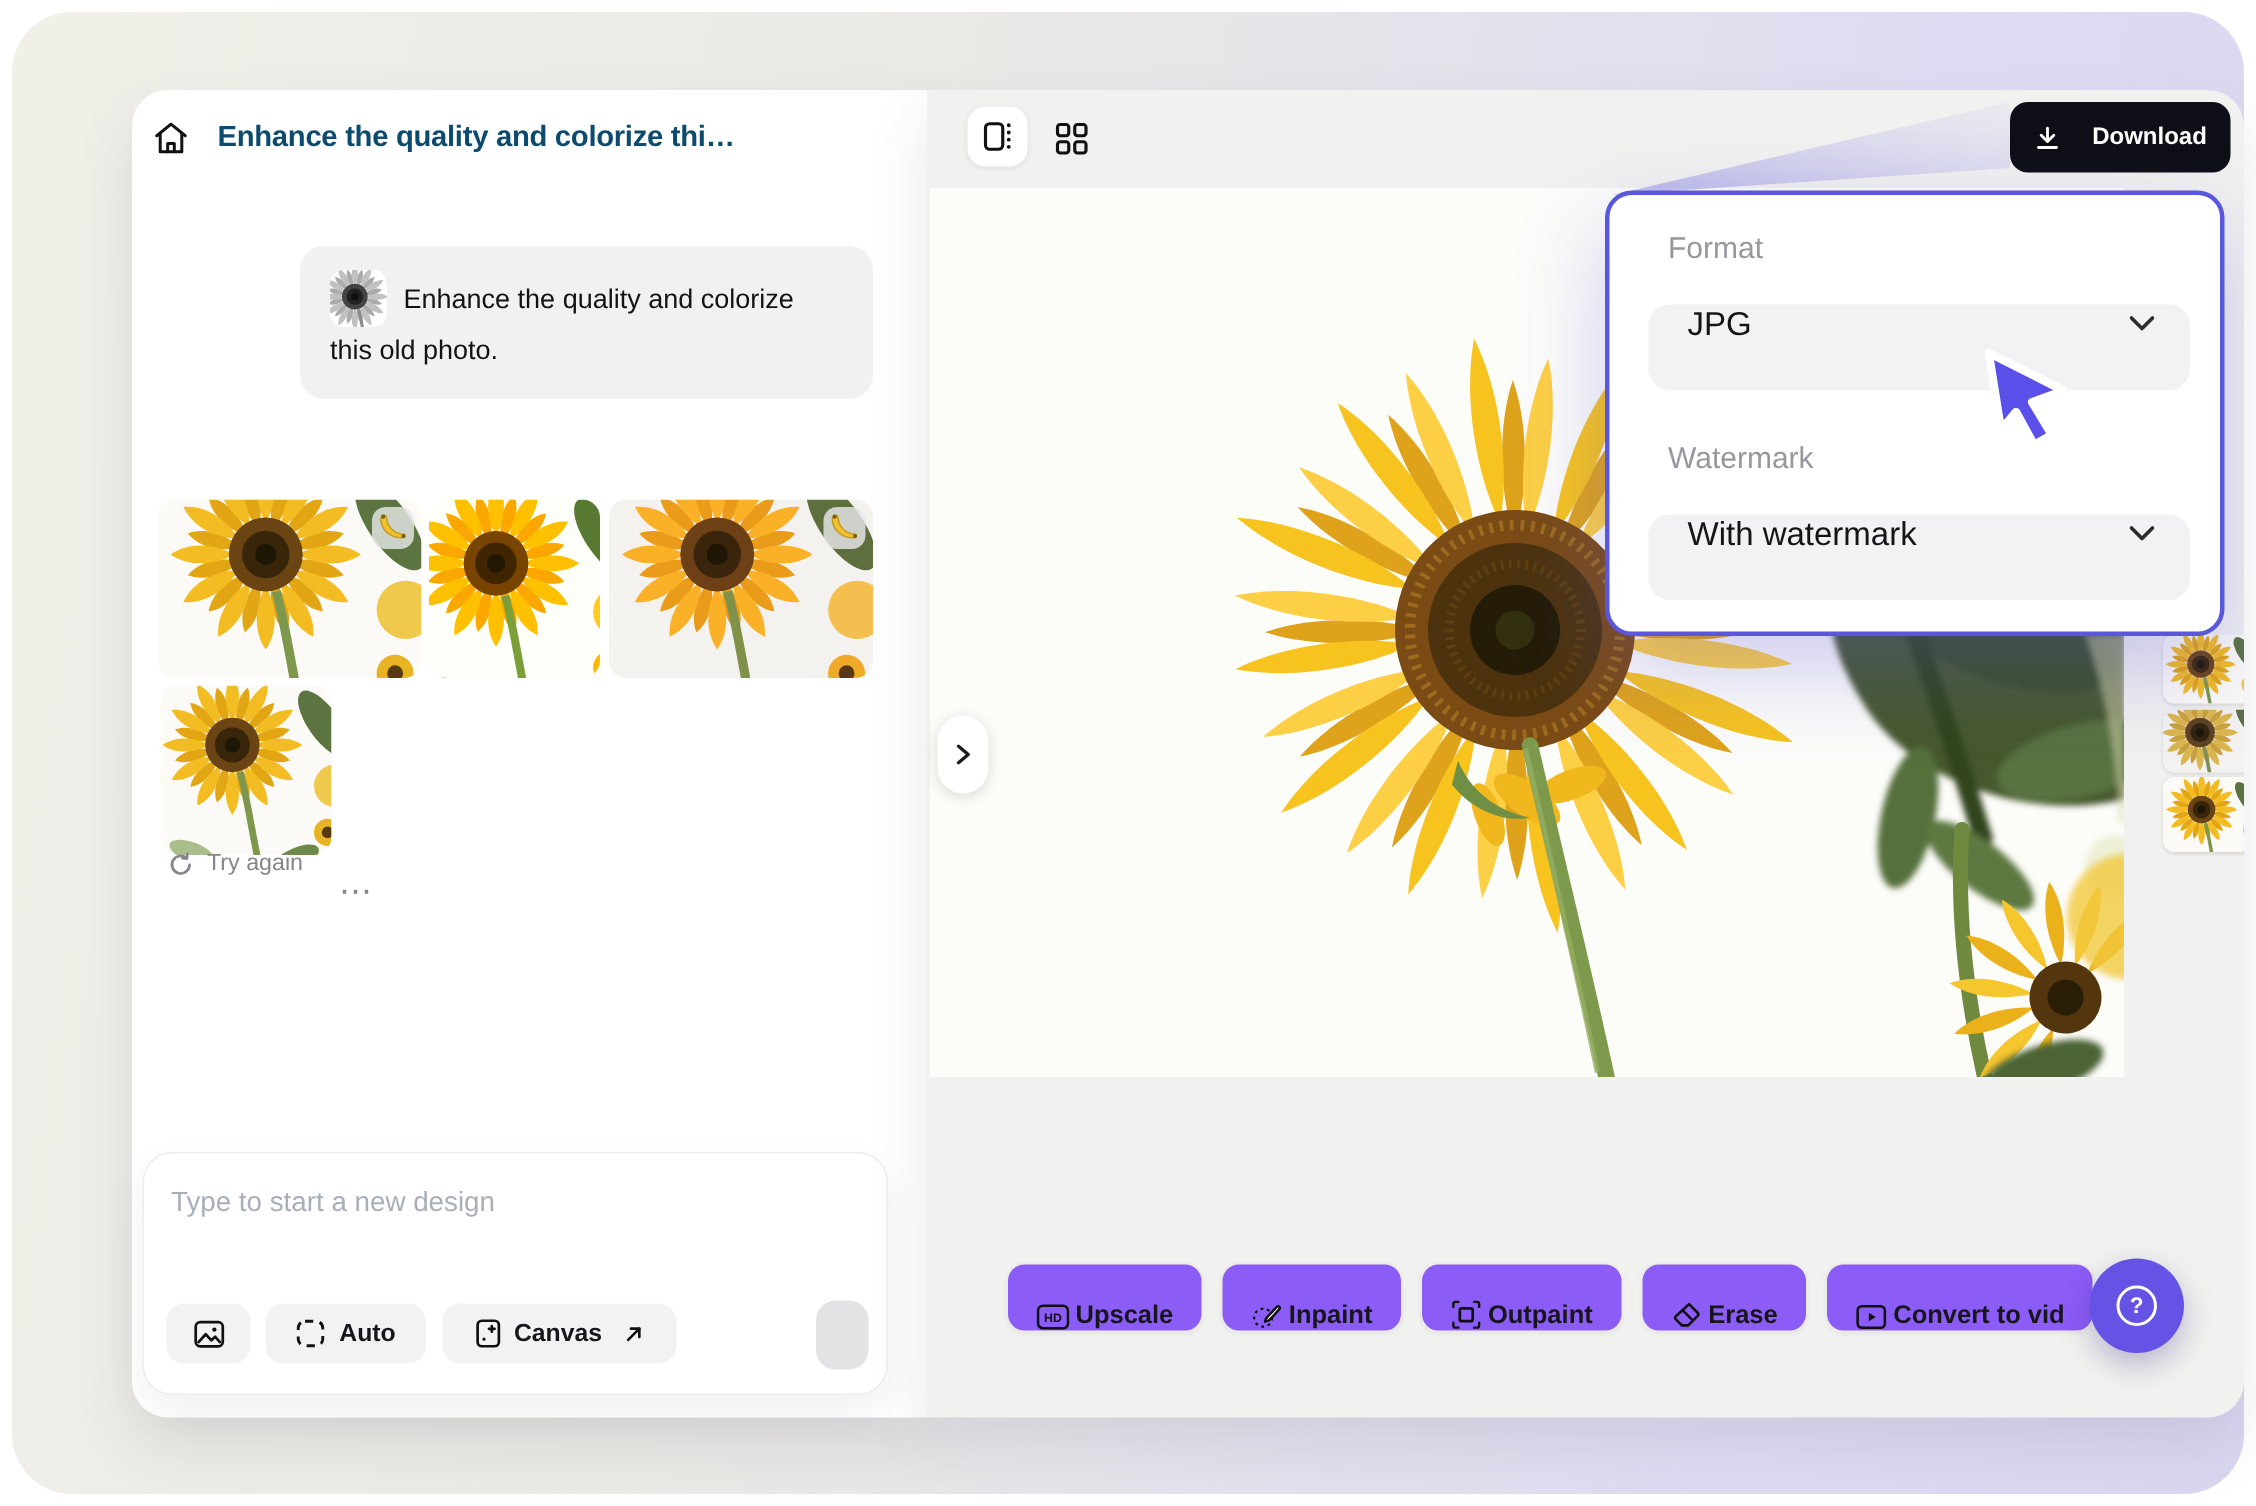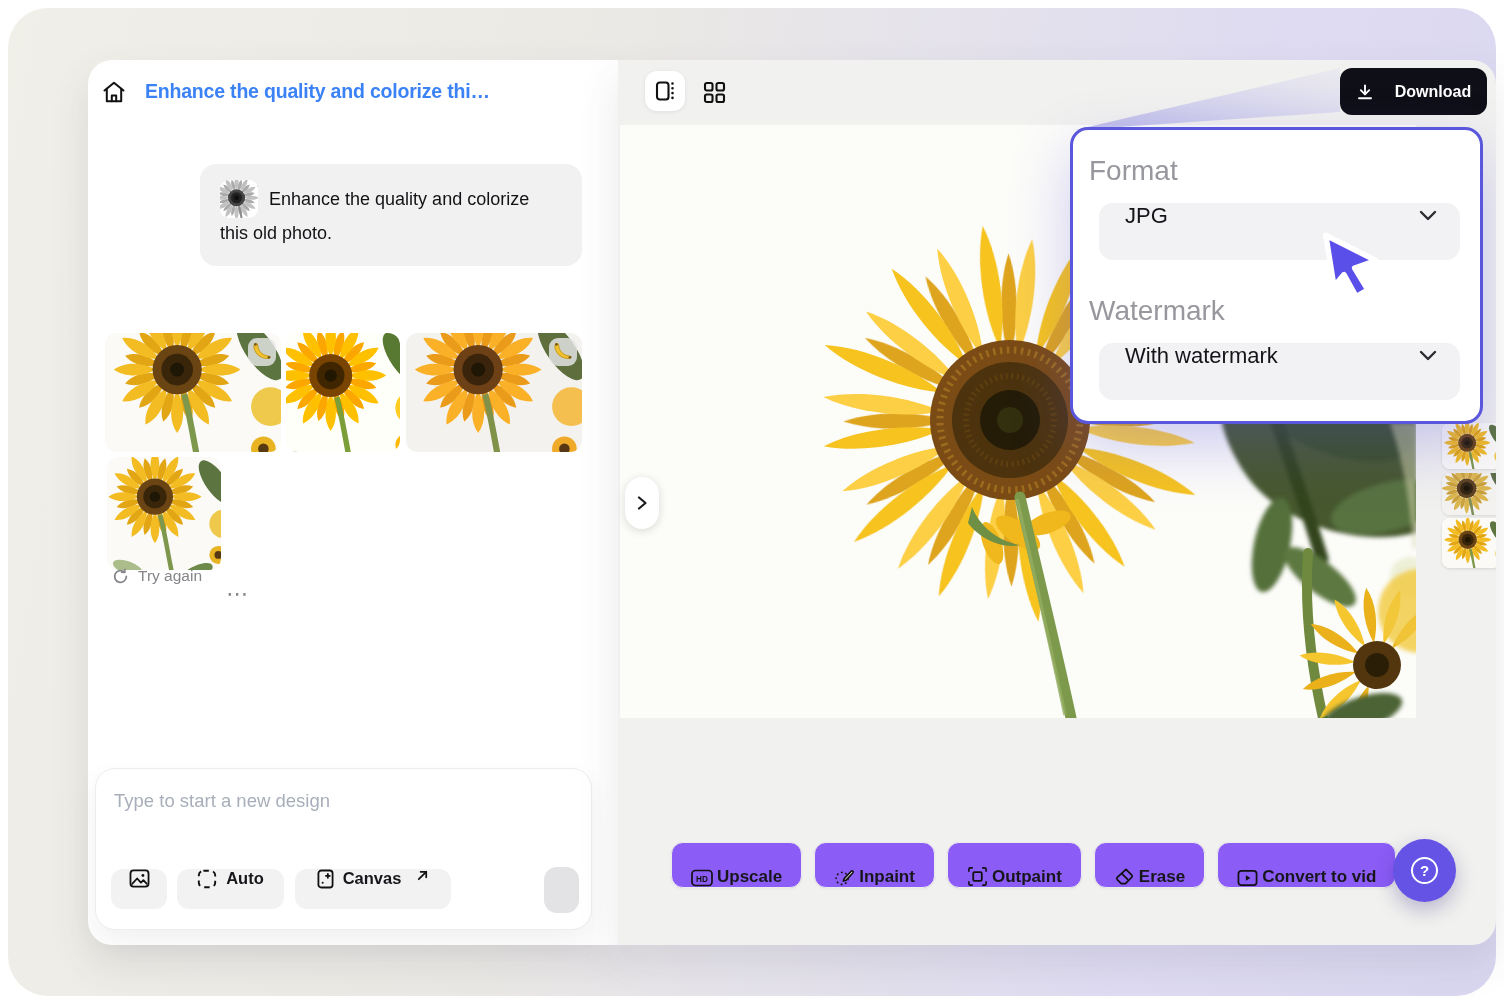--- a/index.html
+++ b/index.html
@@ -8,52 +8,52 @@
 .stage{position:relative;width:1504px;height:1004px;overflow:hidden;background:#fff}
 .app{position:absolute;left:8px;top:8px;width:1488px;height:988px;border-radius:40px;
   background:linear-gradient(100deg,#f0efe8 0%,#ebe9e5 38%,#dedbf2 78%,#d9d6f0 100%)}
 .sidebar{position:absolute;left:88px;top:60px;width:530px;height:885px;background:#fff;
   border-radius:24px 0 0 24px;box-shadow:0 18px 40px rgba(70,70,95,.12)}
 .canvas{position:absolute;left:618px;top:60px;width:878px;height:885px;background:#f1f1ef;
   border-radius:0 24px 24px 0;overflow:hidden;box-shadow:0 18px 40px rgba(70,70,95,.12)}
 .abs{position:absolute}
 
 .home-btn{left:12px;top:18px;width:28px;height:28px;display:flex;align-items:center;justify-content:center;cursor:pointer}
-.title{left:57px;top:20px;font-size:19.5px;font-weight:700;color:#3b82f6;white-space:nowrap;letter-spacing:-.2px}
+.title{left:57px;top:20px;font-size:19.5px;font-weight:700;color:#0c4a6e;white-space:nowrap;letter-spacing:-.2px}
 .bubble{left:112px;top:104px;width:382px;background:#f1f1f2;border-radius:16px;padding:16px 20px 17px;
   font-size:18px;line-height:31px;color:#131316}
 .mini-thumb{display:inline-block;width:38px;height:38px;border-radius:9px;overflow:hidden;
   vertical-align:-13px;margin-right:11px;filter:grayscale(1) contrast(1.08)}
 .mini-thumb svg,.thumb svg,.mini svg{display:block;width:100%;height:100%}
 .thumb{position:absolute;border-radius:12px;overflow:hidden;cursor:pointer;background:#fbfaf6}
 .badge{position:absolute;right:5px;top:5px;width:28px;height:28px;border-radius:9px;
   background:rgba(230,230,232,.82);display:flex;align-items:center;justify-content:center}
 .tryrow{left:24px;top:507px;display:flex;align-items:center;gap:9px;color:#85858a;font-size:15.5px;cursor:pointer}
 .dots{left:138px;top:521px;color:#85858a;font-size:22px;letter-spacing:1px;cursor:pointer}
 .composer{left:7px;top:708px;width:497px;height:162px;background:#fff;border:1.5px solid #ededef;
   border-radius:20px;box-shadow:0 12px 28px rgba(0,0,0,.06)}
 .composer input{position:absolute;left:18px;top:16px;width:450px;height:32px;border:none;outline:none;
   background:transparent;font-family:inherit;font-size:18.5px;color:#ef4444}
 .composer input::placeholder{color:#a8aeba}
-.chip{position:absolute;top:100px;height:40px;display:flex;align-items:flex-start;justify-content:center;gap:9px;
+.chip{position:absolute;top:100px;height:40px;display:flex;align-items:center;justify-content:center;gap:9px;
   background:#f2f2f3;border-radius:12px;font-size:16.5px;font-weight:700;color:#17171b;cursor:pointer}
 .send{position:absolute;left:448px;top:98px;width:35px;height:46px;border-radius:13px;background:#e3e3e5;cursor:pointer}
 .expander{left:625px;top:477px;width:34px;height:52px;border-radius:17px;background:#fff;
   box-shadow:0 2px 10px rgba(0,0,0,.14);display:flex;align-items:center;justify-content:center;cursor:pointer;z-index:5}
 
 .photo{left:2px;top:65px;width:796px;height:593px}
 .viewbtn{left:27px;top:11px;width:40px;height:40px;background:#fff;border-radius:12px;
   display:flex;align-items:center;justify-content:center;box-shadow:0 1px 4px rgba(0,0,0,.08);cursor:pointer}
 .gridbtn{left:83px;top:19px;width:26px;height:26px;display:flex;align-items:center;justify-content:center;cursor:pointer}
 .download{left:722px;top:8px;width:147px;height:47px;border-radius:12px;background:#0f0f17;color:#fff;
   display:flex;align-items:center;justify-content:center;gap:21px;font-size:16px;font-weight:600;cursor:pointer;z-index:3}
 .wedge{left:450px;top:0;z-index:2;pointer-events:none}
 .panel{left:452px;top:67px;width:413px;height:297px;background:#fff;border:3px solid #5a57dc;border-radius:18px;
   box-shadow:0 24px 60px rgba(91,82,220,.28);z-index:3}
-.panel .lab{position:absolute;left:16px;font-size:28px;color:#97979e}
+.panel .lab{position:absolute;left:39px;font-size:20px;color:#97979e}
 .sel{position:absolute;left:26px;width:361px;height:57px;background:#f2f2f4;border-radius:14px;
   display:flex;padding:0 20px 0 26px;font-size:22px;color:#141419;cursor:pointer}
 .sel .chev{margin-left:auto;display:flex}
 .cursor{left:700px;top:163px;z-index:6;pointer-events:none}
 .mini{position:absolute;left:824px;width:62px;border-radius:8px;overflow:hidden;
   box-shadow:0 1px 3px rgba(0,0,0,.12);cursor:pointer;background:#fbfaf6}
 .tools{left:53px;top:782px;display:flex;gap:12px;z-index:2}
 .pill{height:46px;display:flex;align-items:flex-end;gap:4px;padding:0 19px;background:#8b5cf6;border:1px solid #ececec;
   border-radius:12px;font-size:17px;font-weight:600;color:#17171b;box-shadow:0 1px 3px rgba(0,0,0,.05);
   white-space:nowrap;cursor:pointer}

